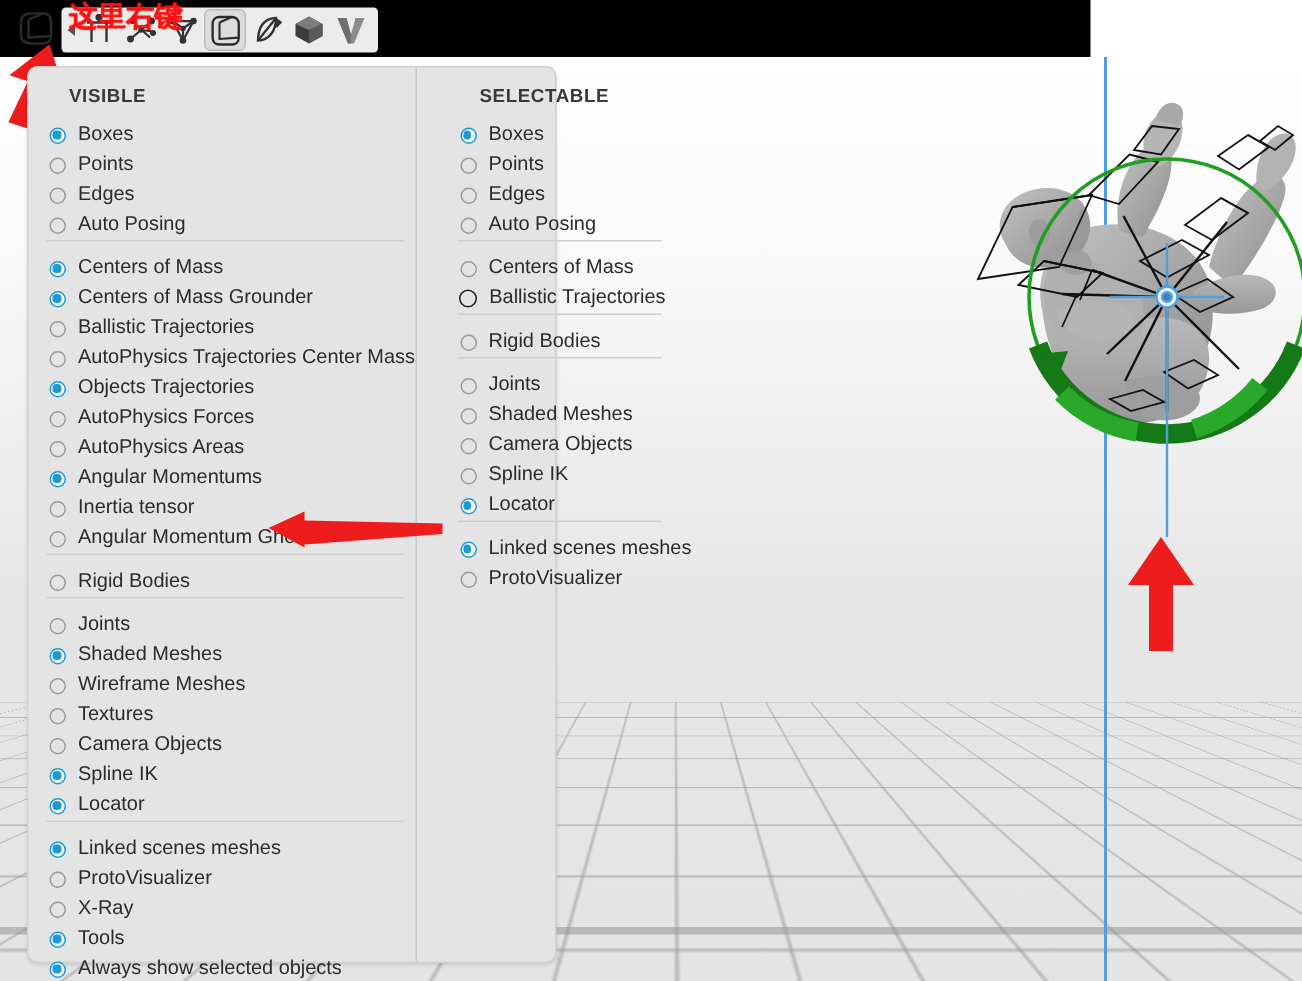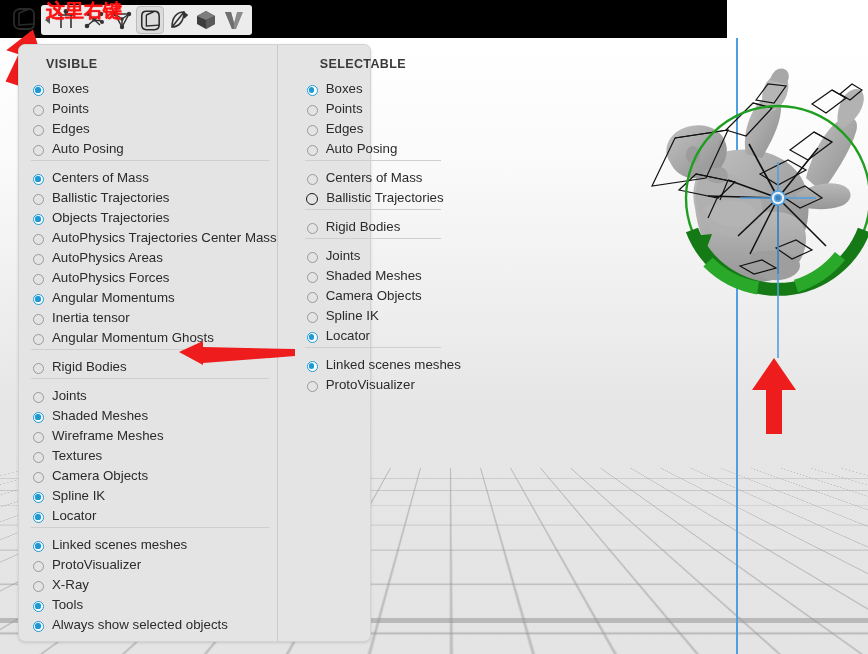--- a/index.html
+++ b/index.html
@@ -330,38 +330,42 @@
           <div class="opt">
             <span class="radio"></span>
             <span class="lbl">Auto Posing</span>
           </div>
           <div class="sep"></div>
           <div class="opt">
             <span class="radio on"></span>
             <span class="lbl">Centers of Mass</span>
           </div>
           <div class="opt">
+            <span class="radio on"></span>
+            <span class="lbl">Centers of Mass Grounder</span>
+          </div>
+          <div class="opt">
             <span class="radio"></span>
             <span class="lbl">Ballistic Trajectories</span>
           </div>
           <div class="opt">
+            <span class="radio"></span>
+            <span class="lbl">AutoPhysics Trajectories Center Mass</span>
+          </div>
+          <div class="opt">
             <span class="radio on"></span>
             <span class="lbl">Objects Trajectories</span>
           </div>
           <div class="opt">
             <span class="radio"></span>
-            <span class="lbl">AutoPhysics Trajectories Center Mass</span>
+            <span class="lbl">AutoPhysics Forces</span>
           </div>
           <div class="opt">
             <span class="radio"></span>
             <span class="lbl">AutoPhysics Areas</span>
-          </div>
-          <div class="opt">
-            <span class="radio"></span>
-            <span class="lbl">AutoPhysics Forces</span>
           </div>
           <div class="opt">
             <span class="radio on"></span>
             <span class="lbl">Angular Momentums</span>
           </div>
           <div class="opt">
             <span class="radio"></span>
             <span class="lbl">Inertia tensor</span>
           </div>
           <div class="opt">

